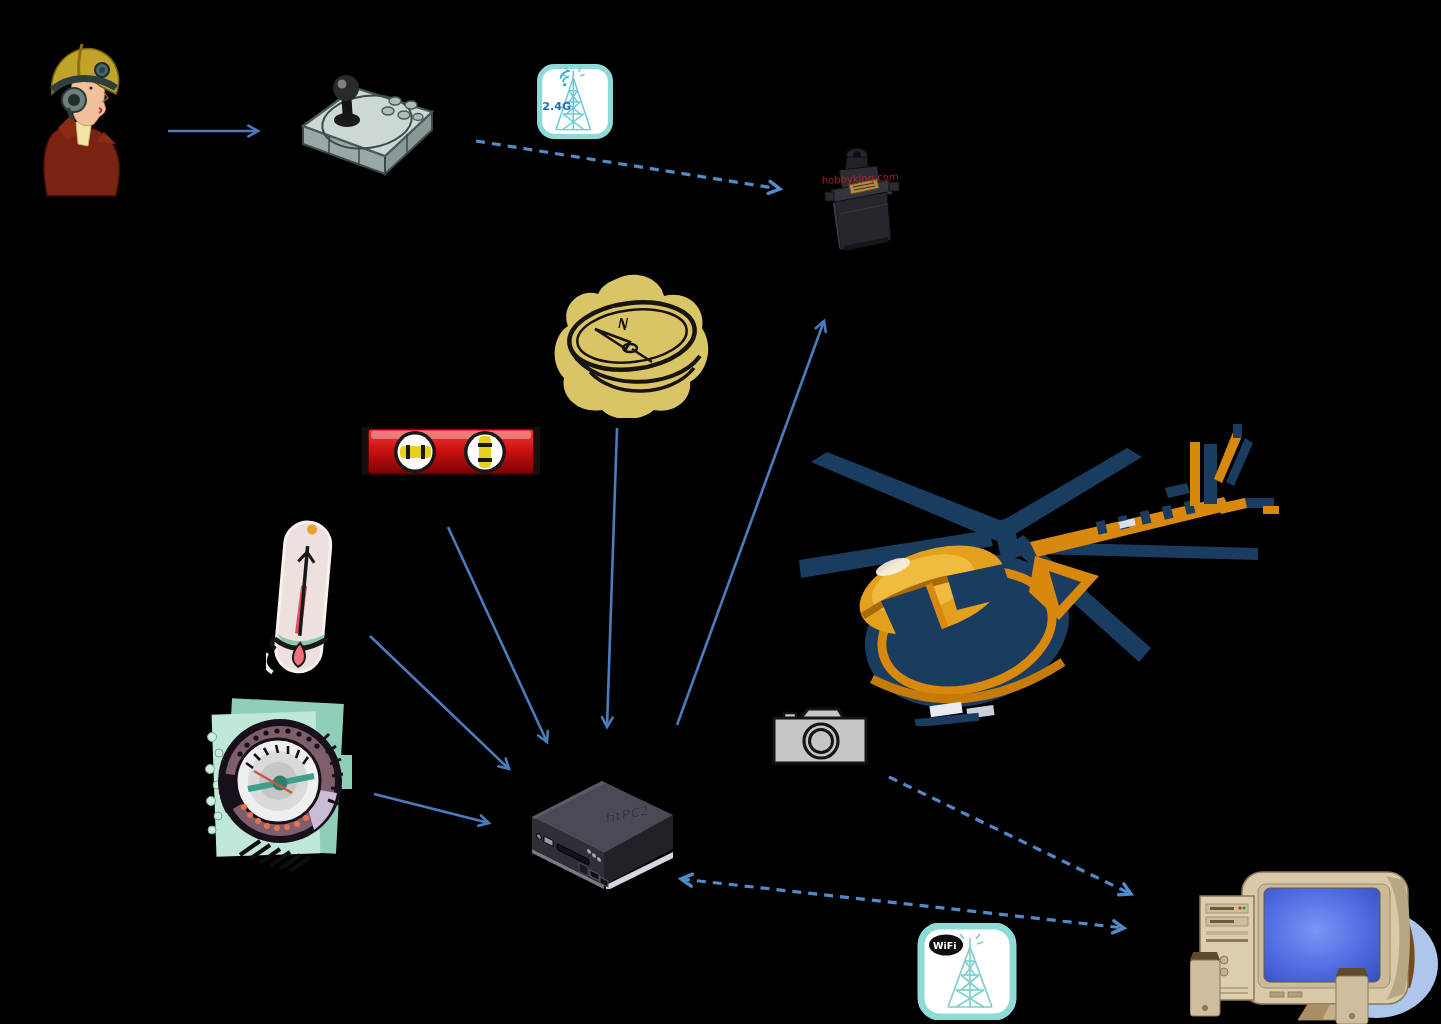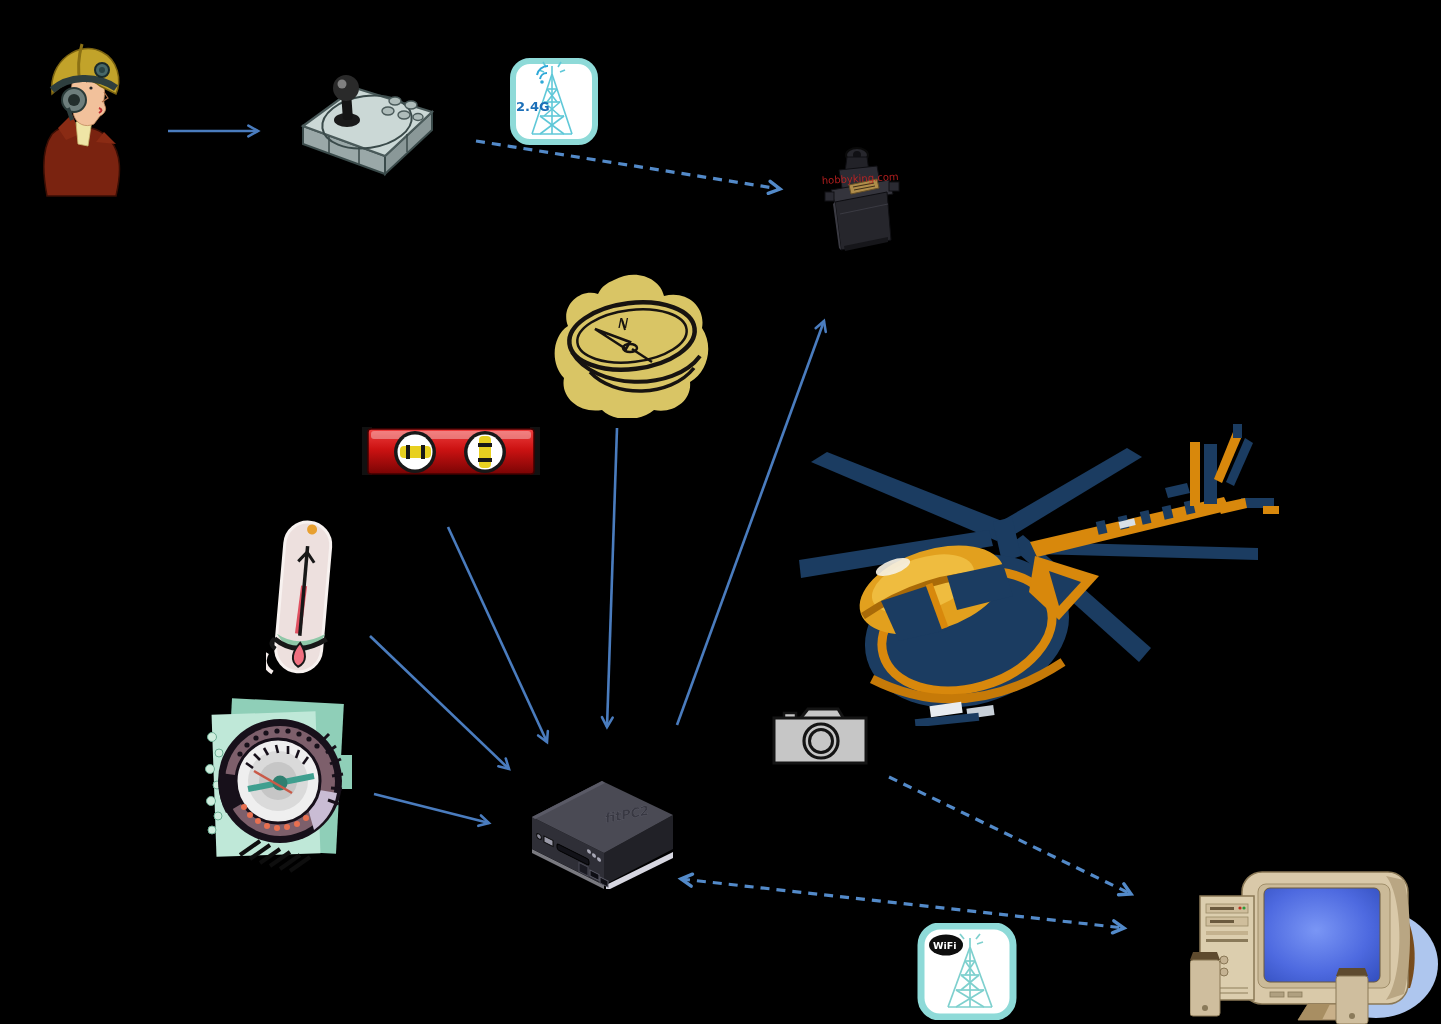--- a/index.html
+++ b/index.html
@@ -2,21 +2,21 @@
 <html><head>
 <meta charset="utf-8">
 <style>
   html,body{margin:0;padding:0;background:#000;}
   body{font-family:"DejaVu Sans",sans-serif;}
   .canvas{position:relative;width:1441px;height:1024px;background:#000;overflow:hidden;}
   .node{position:absolute;}
   .node svg{display:block;width:100%;height:100%;}
   #node-pilot{left:38px;top:36px;width:90px;height:162px;}
   #node-joystick{left:295px;top:72px;width:146px;height:118px;}
-  #node-antenna24{left:510px;top:58px;width:88px;height:87px;}
+  #node-antenna24{left:537px;top:58px;width:76px;height:87px;}
   #node-servo{left:818px;top:142px;width:88px;height:112px;}
   #node-compass{left:552px;top:272px;width:160px;height:146px;}
   #node-level{left:362px;top:419px;width:178px;height:64px;}
   #node-thermometer{left:266px;top:516px;width:76px;height:166px;}
   #node-gauge{left:202px;top:697px;width:152px;height:176px;}
   #node-minipc{left:522px;top:775px;width:160px;height:114px;}
   #node-camera{left:772px;top:705px;width:97px;height:65px;}
   #node-helicopter{left:797px;top:424px;width:497px;height:302px;}
   #node-wifi{left:913px;top:923px;width:108px;height:97px;}
   #node-computer{left:1190px;top:868px;width:251px;height:156px;}

